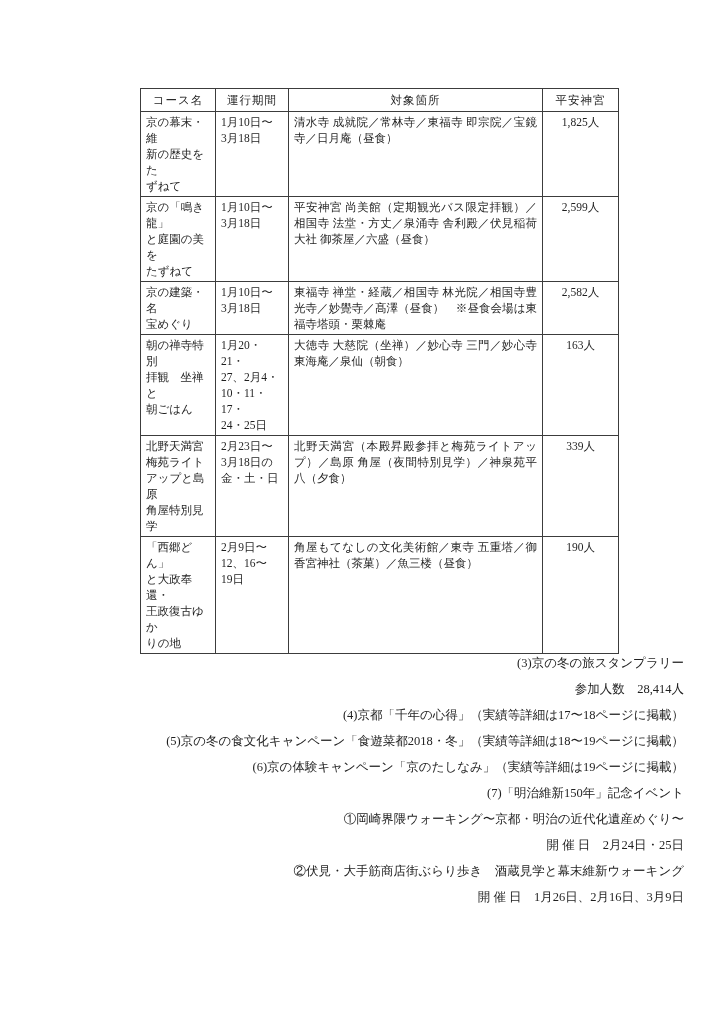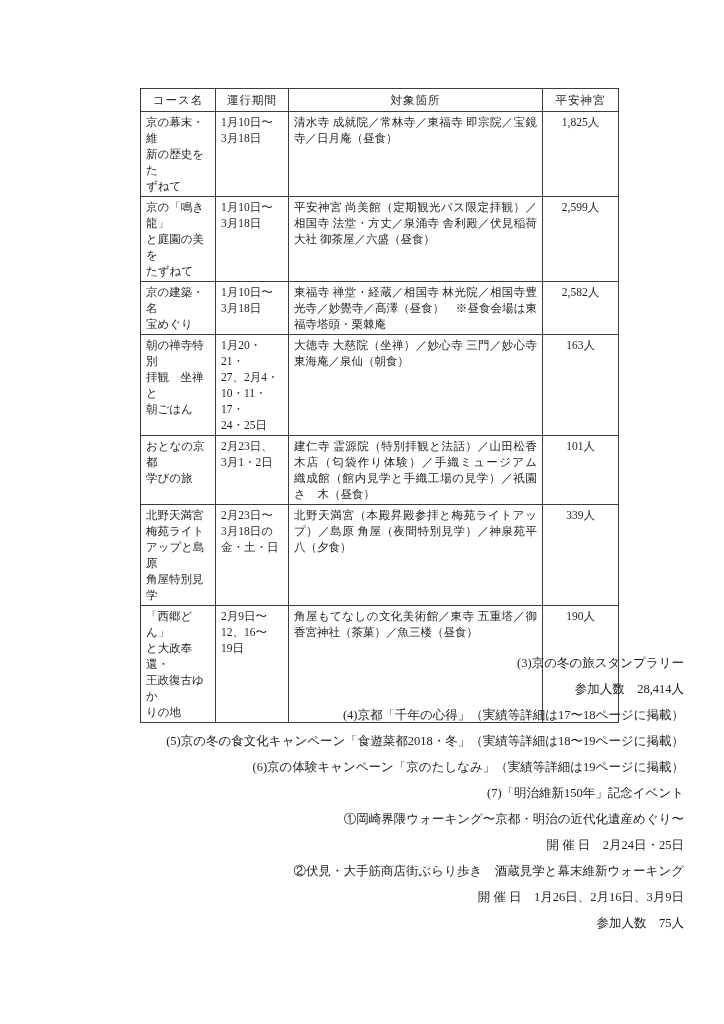--- a/index.html
+++ b/index.html
@@ -110,28 +110,20 @@
 拝観　坐禅と
 朝ごはん</td>
           <td class="cell-period">1月20・21・
 27、2月4・
 10・11・17・
 24・25日</td>
           <td class="cell-places">大徳寺 大慈院（坐禅）／妙心寺 三門／妙心寺東海庵／泉仙（朝食）</td>
           <td class="cell-passengers">163人</td>
         </tr>
         <tr>
-          <td class="cell-course">おとなの京都
-学びの旅</td>
-          <td class="cell-period">2月23日、
-3月1・2日</td>
-          <td class="cell-places">建仁寺 霊源院（特別拝観と法話）／山田松香木店（匂袋作り体験）／手織ミュージアム　織成館（館内見学と手織工場の見学）／祇園さゝ木（昼食）</td>
-          <td class="cell-passengers">101人</td>
-        </tr>
-        <tr>
           <td class="cell-course">北野天満宮
 梅苑ライト
 アップと島原
 角屋特別見学</td>
           <td class="cell-period">2月23日〜
 3月18日の
 金・土・日</td>
           <td class="cell-places">北野天満宮（本殿昇殿参拝と梅苑ライトアップ）／島原 角屋（夜間特別見学）／神泉苑平八（夕食）</td>
           <td class="cell-passengers">339人</td>
         </tr>
@@ -153,16 +145,15 @@
       <div class="note-line indent0"><span class="marker">(3)</span><span>京の冬の旅スタンプラリー</span></div>
       <div class="note-line indent1"><span>参加人数　28,414人</span></div>
       <div class="note-line indent0"><span class="marker">(4)</span><span>京都「千年の心得」（実績等詳細は17〜18ページに掲載）</span></div>
       <div class="note-line indent0"><span class="marker">(5)</span><span>京の冬の食文化キャンペーン「食遊菜都2018・冬」（実績等詳細は18〜19ページに掲載）</span></div>
       <div class="note-line indent0"><span class="marker">(6)</span><span>京の体験キャンペーン「京のたしなみ」（実績等詳細は19ページに掲載）</span></div>
       <div class="note-line indent0"><span class="marker">(7)</span><span>「明治維新150年」記念イベント</span></div>
       <div class="note-line indent1"><span class="marker">①</span><span>岡崎界隈ウォーキング〜京都・明治の近代化遺産めぐり〜</span></div>
       <div class="note-line indent2"><span>開 催 日　2月24日・25日</span></div>
       <div class="note-line indent1"><span class="marker">②</span><span>伏見・大手筋商店街ぶらり歩き　酒蔵見学と幕末維新ウォーキング</span></div>
       <div class="note-line indent2"><span>開 催 日　1月26日、2月16日、3月9日</span></div>
-      <div class="note-line indent2"><span>参加人数　75人</span></div>
     </div>
 
 </div>
 
 </body></html>

